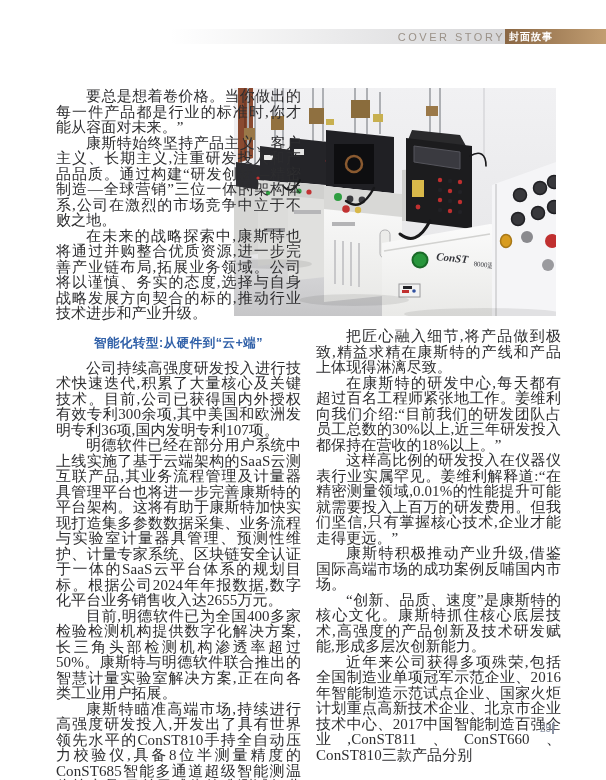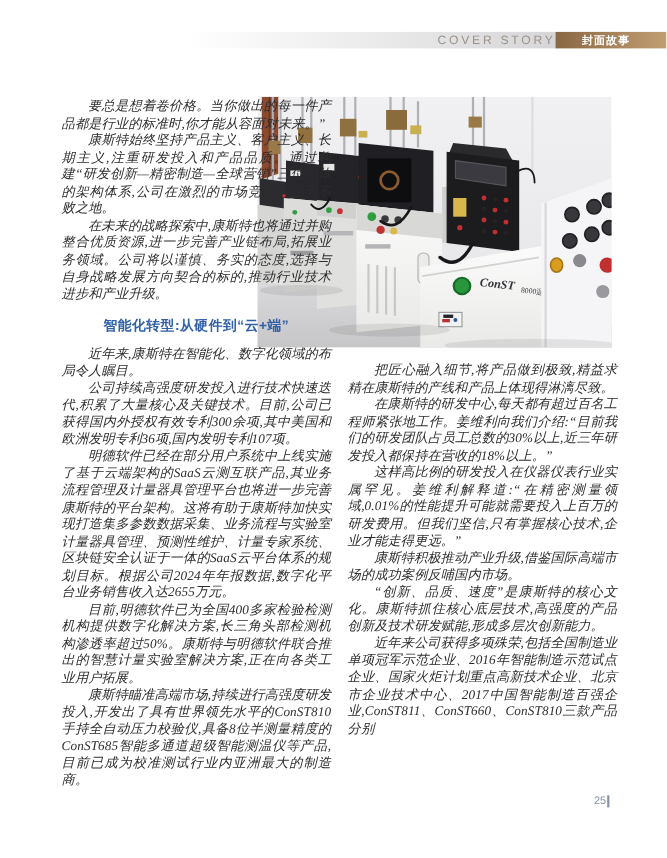--- a/index.html
+++ b/index.html
@@ -8,32 +8,32 @@
 
   
   .cover-bar{position:absolute;left:170px;top:29px;width:335px;height:15px;
              background:linear-gradient(to right,rgba(222,222,224,0) 0%,#d6d6d8 100%);
              display:flex;align-items:center;justify-content:flex-end;padding-right:0;
              box-sizing:border-box;}
   .cover-bar span{font-family:"Liberation Sans","DejaVu Sans",sans-serif;font-size:11px;
              letter-spacing:2.5px;color:#9b9289;}
   .section-bar{position:absolute;left:505px;top:29px;width:101px;height:15px;
              background:linear-gradient(to right,#8a6744,#c29e72);
-             display:flex;align-items:center;padding-left:24px;box-sizing:border-box;}
+             display:flex;align-items:center;padding-left:4px;box-sizing:border-box;}
   .section-bar span{font-family:"Liberation Sans","DejaVu Sans",sans-serif;font-size:10px;
              font-weight:bold;color:#ffffff;letter-spacing:1px;}
 
   
   .photo{position:absolute;left:234px;top:88px;width:322px;height:228px;margin:0;}
   .photo svg{display:block;width:322px;height:228px;}
 
   
   .col{position:absolute;width:245px;color:#2d2d2f;}
-  .col p{margin:0;font-size:12px;line-height:15.5px;text-align:justify;
-         text-indent:2em;letter-spacing:0.1px;font-style:italic;}
+  .col p{margin:0;font-size:15px;line-height:15.5px;text-align:justify;
+         text-indent:2em;letter-spacing:0.1px;}
   .col-left{left:56px;top:89px;}
   .col-right{left:316px;top:329px;}
   .col h2{margin:13px 0 9px 0;font-family:Liberation Sans, sans-serif;
           font-size:12.5px;font-weight:bold;color:#3060a8;text-align:center;letter-spacing:0.5px;}
 
   .page-number{position:absolute;left:540px;top:723px;font-family:Liberation Sans, sans-serif;
           font-size:10px;color:#8890a2;display:flex;align-items:center;gap:1px;}
   .page-number .pn-bar{display:inline-block;width:1.5px;height:11px;background:#8890a2;}
 </style>
 </head>
@@ -217,21 +217,20 @@
         <ellipse cx="250" cy="226" rx="80" ry="6"></ellipse>
       </g>
     </svg>
   </figure>
 
   <section class="col col-left">
     <p>要总是想着卷价格。当你做出的每一件产品都是行业的标准时,你才能从容面对未来。”</p>
     <p>康斯特始终坚持产品主义、客户主义、长期主义,注重研发投入和产品品质。通过构建“研发创新—精密制造—全球营销”三位一体的架构体系,公司在激烈的市场竞争中立于不败之地。</p>
     <p>在未来的战略探索中,康斯特也将通过并购整合优质资源,进一步完善产业链布局,拓展业务领域。公司将以谨慎、务实的态度,选择与自身战略发展方向契合的标的,推动行业技术进步和产业升级。</p>
     <h2>智能化转型:从硬件到“云+端”</h2>
-    <p>近年来,康斯特在智能化、数字化领域的布局令人瞩目。</p>
     <p>公司持续高强度研发投入进行技术快速迭代,积累了大量核心及关键技术。目前,公司已获得国内外授权有效专利300余项,其中美国和欧洲发明专利36项,国内发明专利107项。</p>
     <p>明德软件已经在部分用户系统中上线实施了基于云端架构的SaaS云测互联产品,其业务流程管理及计量器具管理平台也将进一步完善康斯特的平台架构。这将有助于康斯特加快实现打造集多参数数据采集、业务流程与实验室计量器具管理、预测性维护、计量专家系统、区块链安全认证于一体的SaaS云平台体系的规划目标。根据公司2024年年报数据,数字化平台业务销售收入达2655万元。</p>
     <p>目前,明德软件已为全国400多家检验检测机构提供数字化解决方案,长三角头部检测机构渗透率超过50%。康斯特与明德软件联合推出的智慧计量实验室解决方案,正在向各类工业用户拓展。</p>
     <p>康斯特瞄准高端市场,持续进行高强度研发投入,开发出了具有世界领先水平的ConST810手持全自动压力校验仪,具备8位半测量精度的ConST685智能多通道超级智能测温仪等产品,目前已成为校准测试行业内亚洲最大的制造商。</p>
   </section>
 
   <section class="col col-right">
     <p>把匠心融入细节,将产品做到极致,精益求精在康斯特的产线和产品上体现得淋漓尽致。</p>
     <p>在康斯特的研发中心,每天都有超过百名工程师紧张地工作。姜维利向我们介绍:“目前我们的研发团队占员工总数的30%以上,近三年研发投入都保持在营收的18%以上。”</p>
     <p>这样高比例的研发投入在仪器仪表行业实属罕见。姜维利解释道:“在精密测量领域,0.01%的性能提升可能就需要投入上百万的研发费用。但我们坚信,只有掌握核心技术,企业才能走得更远。”</p>

